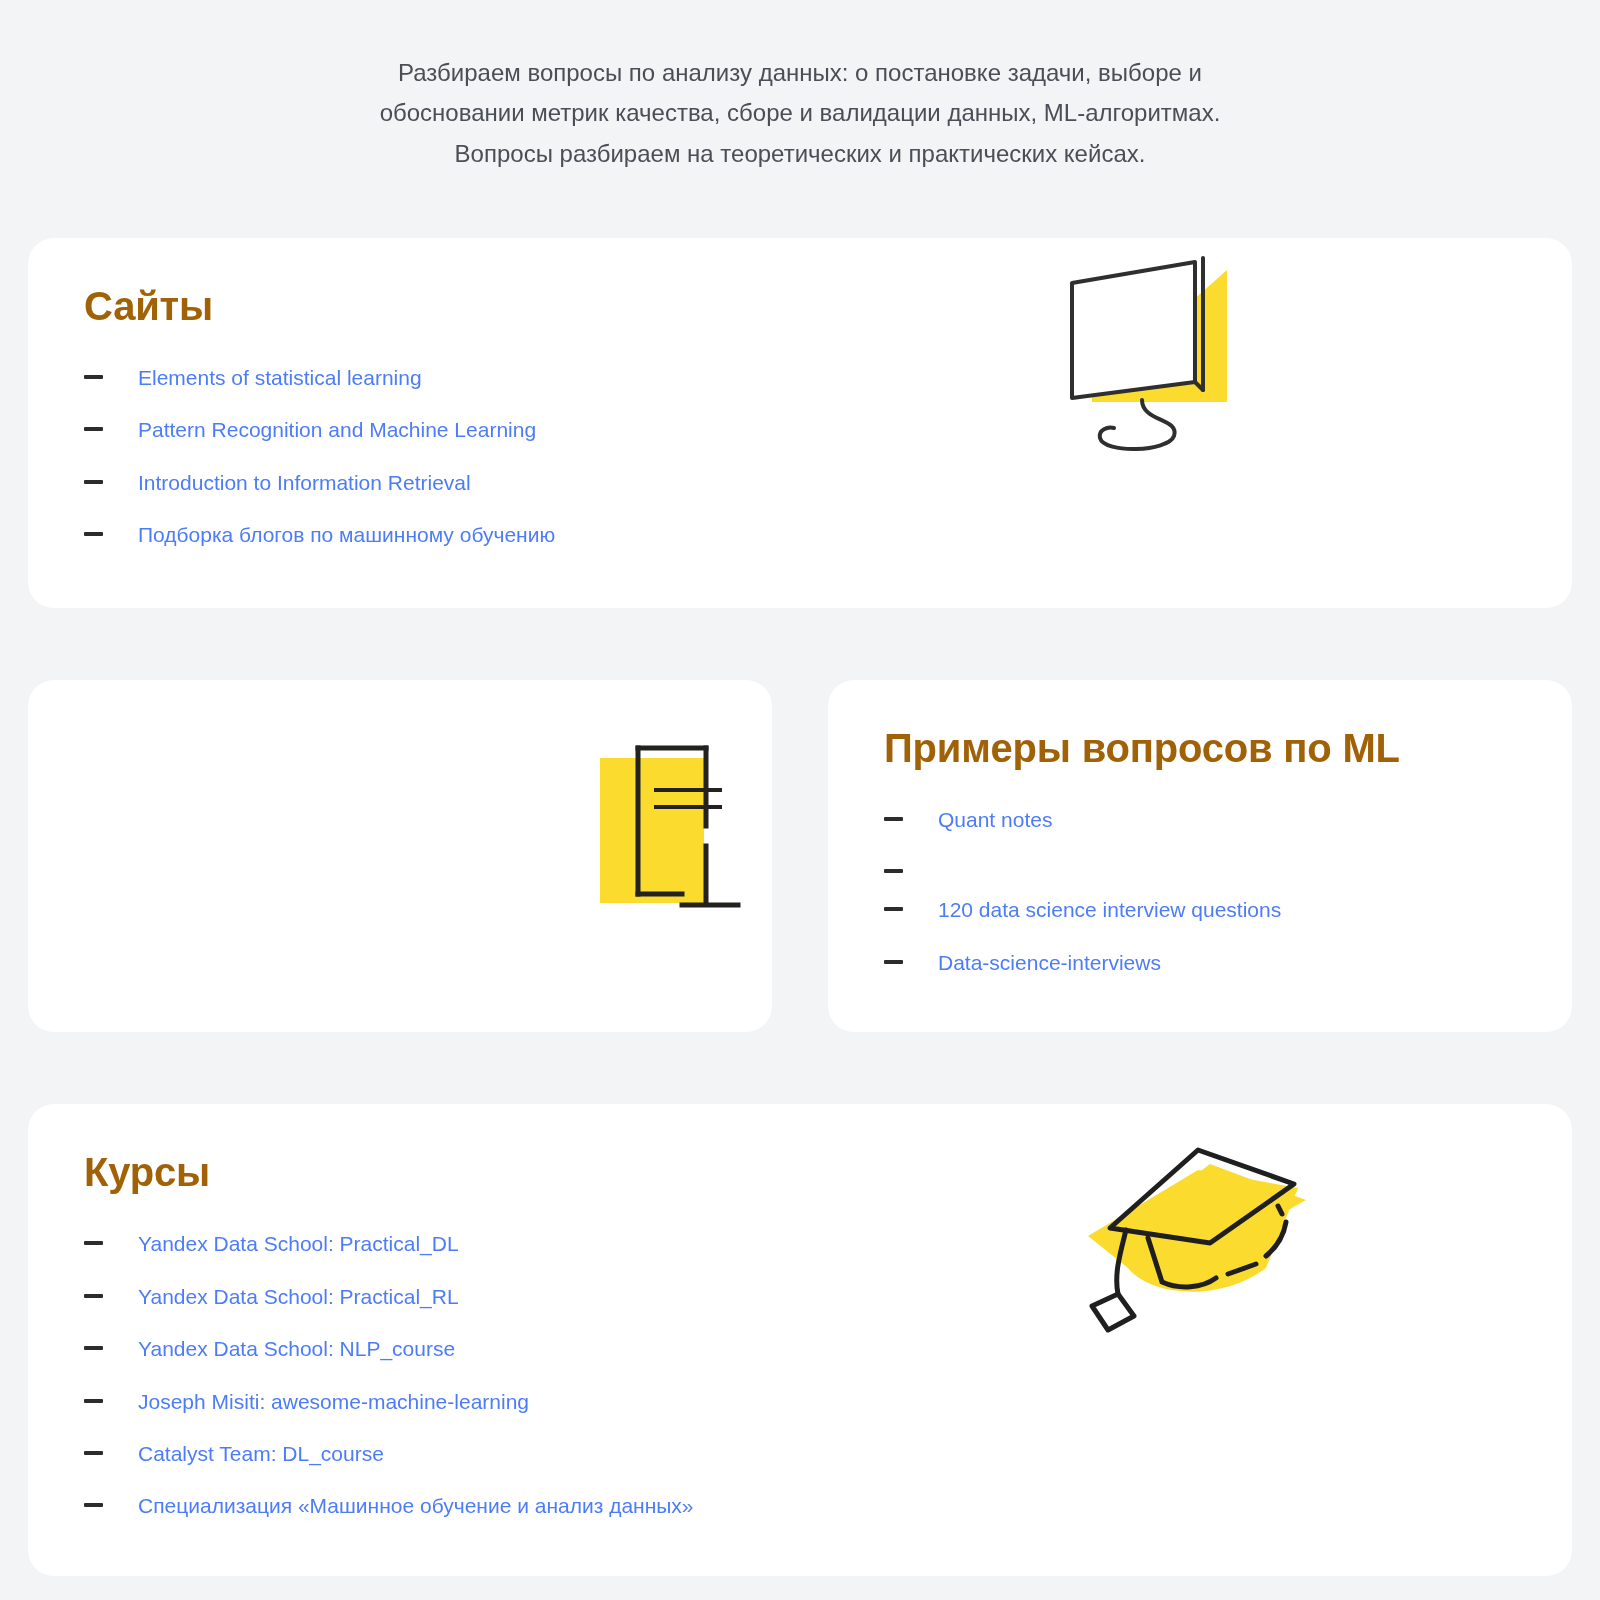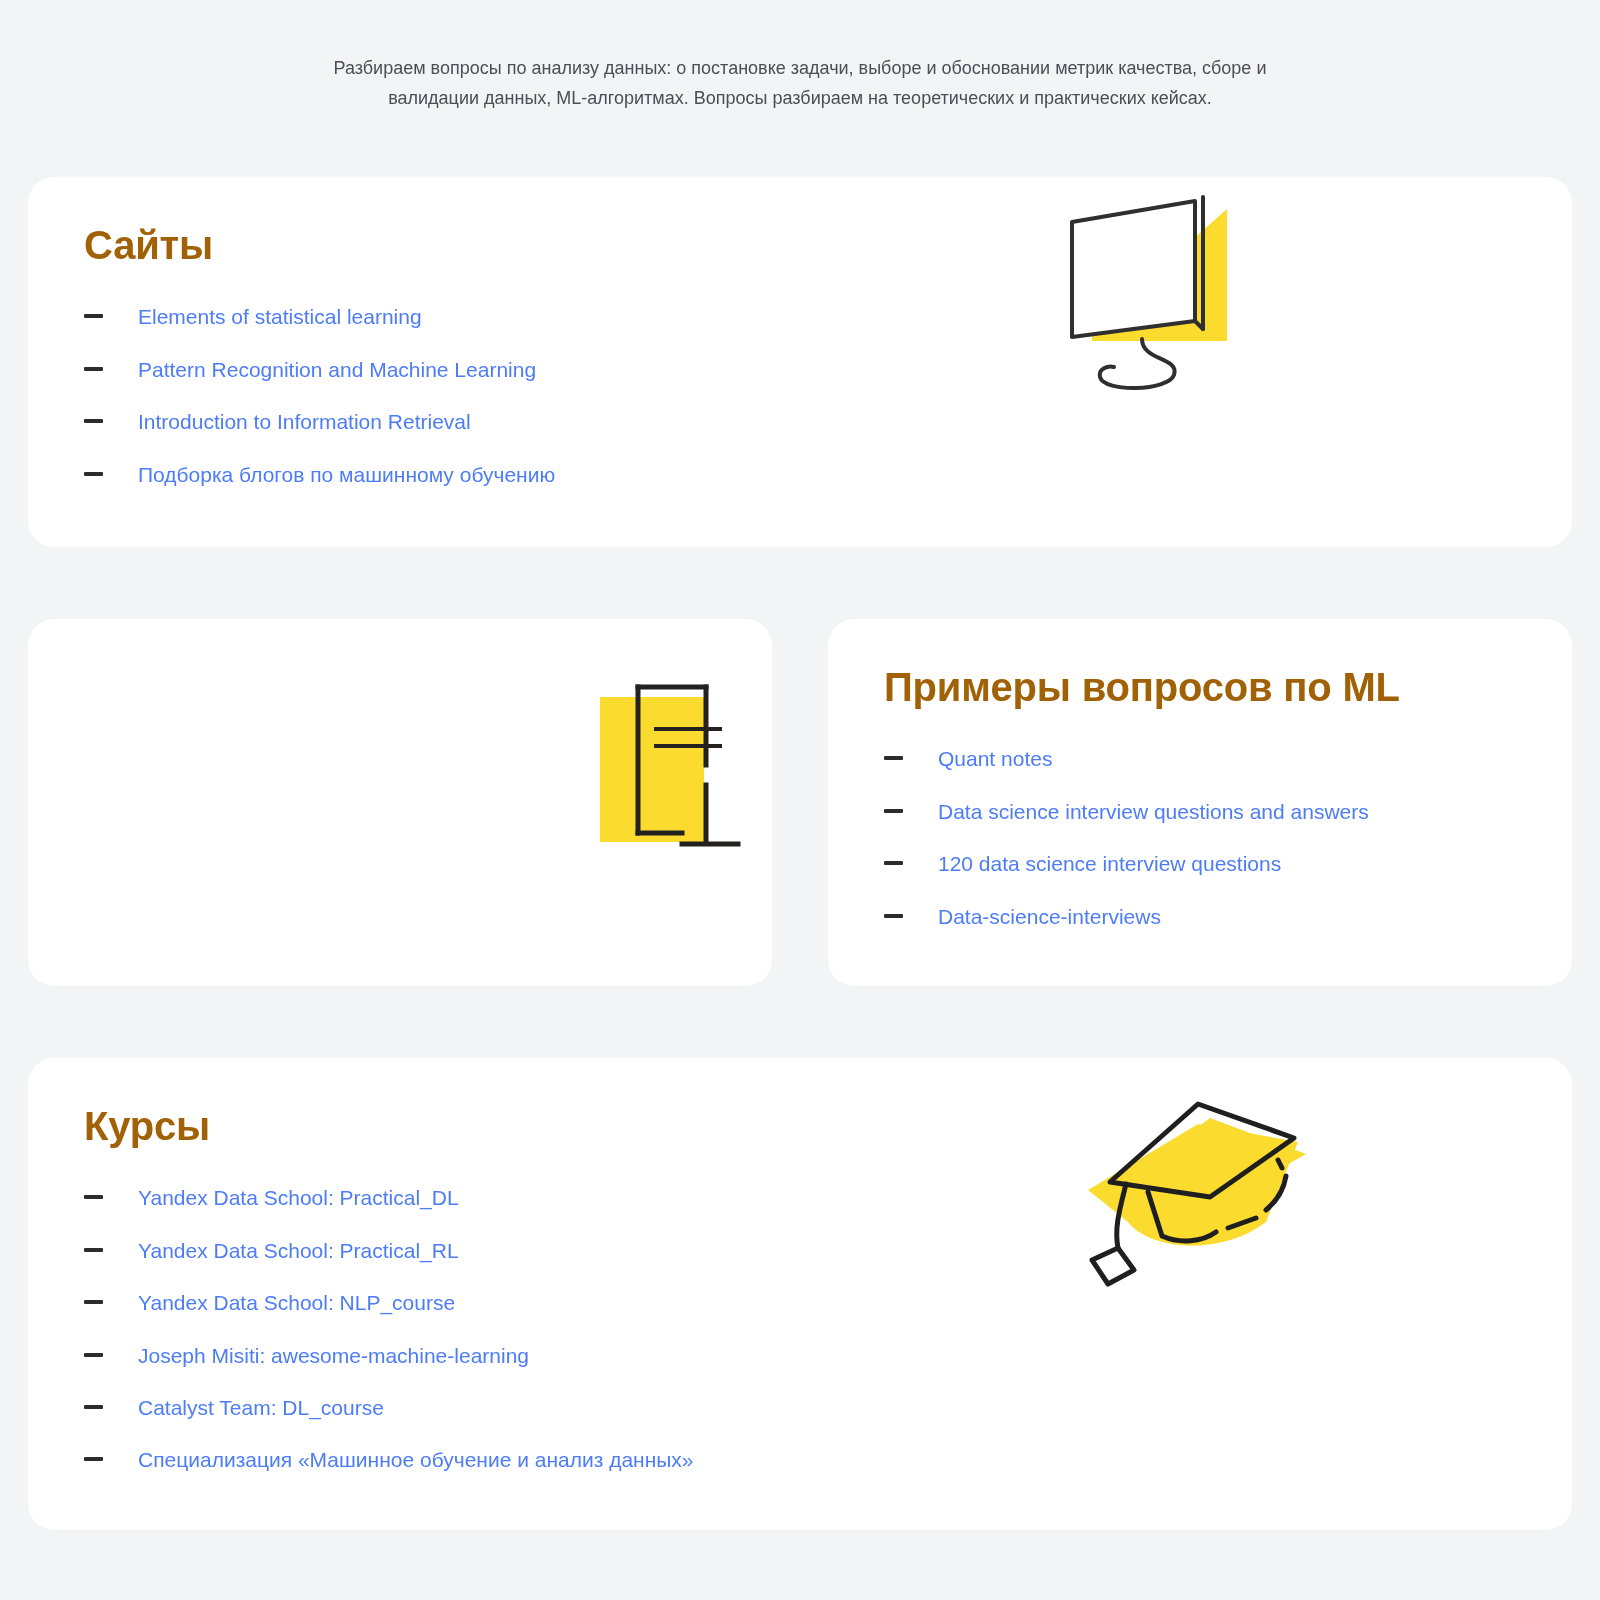--- a/index.html
+++ b/index.html
@@ -32,21 +32,21 @@
     font-size: 55px;
     font-weight: 700;
     letter-spacing: -0.5px;
     color: #26262a;
     line-height: 1.22;
   }
 
   .page-subtitle {
     margin: 45px auto 0;
     width: 940px;
-    font-size: 18px;
+    font-size: 24px;
     line-height: 1.68;
     color: #4a4e56;
     font-weight: 400;
   }
 
   
   .cards {
     margin-top: 64px;
     padding: 0 28px;
   }
@@ -195,21 +195,20 @@
       <section class="card card-qs">
         <div class="card-inner">
           <h2 class="card-title">Примеры вопросов по ML</h2>
           <ul class="list">
             <li class="list-item">
               <span class="dash"></span>
               <a class="item-text">Quant notes</a>
             </li>
             <li class="list-item">
               <span class="dash"></span>
-              <a class="item-text">Data science interview questions and answers</a>
             </li>
             <li class="list-item">
               <span class="dash"></span>
               <a class="item-text">120 data science interview questions</a>
             </li>
             <li class="list-item">
               <span class="dash"></span>
               <a class="item-text">Data-science-interviews</a>
             </li>
           </ul>

